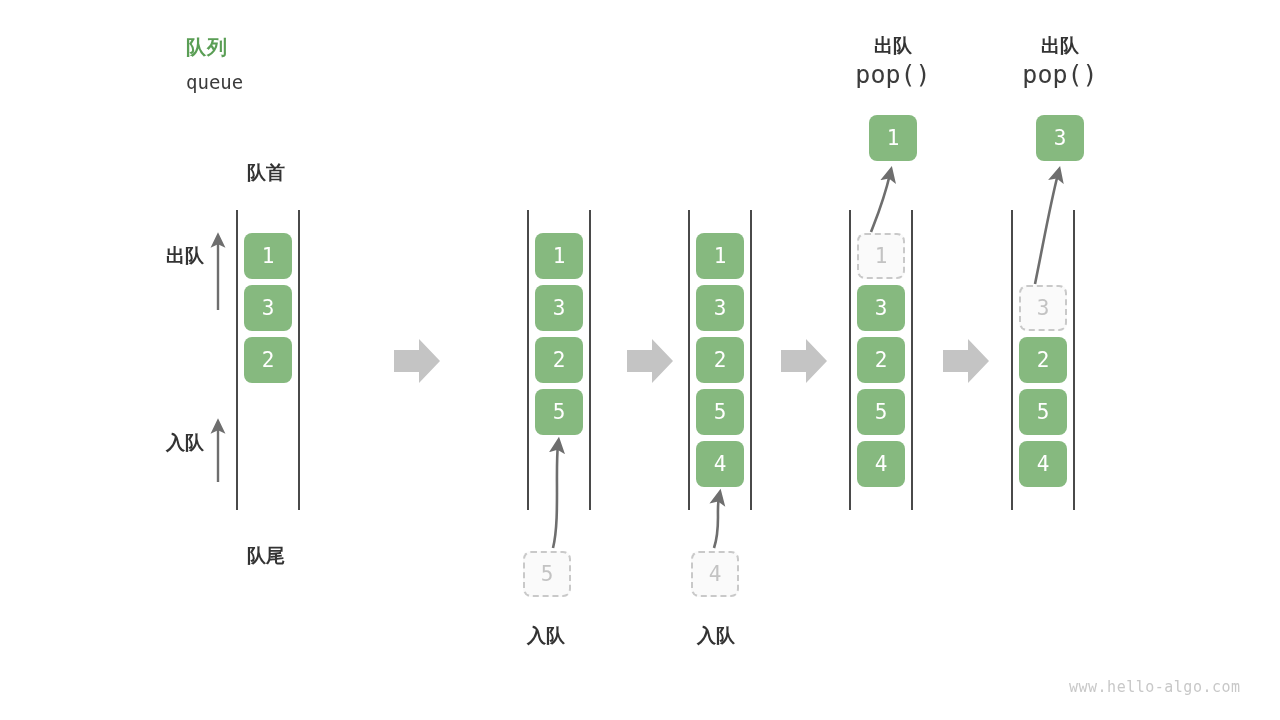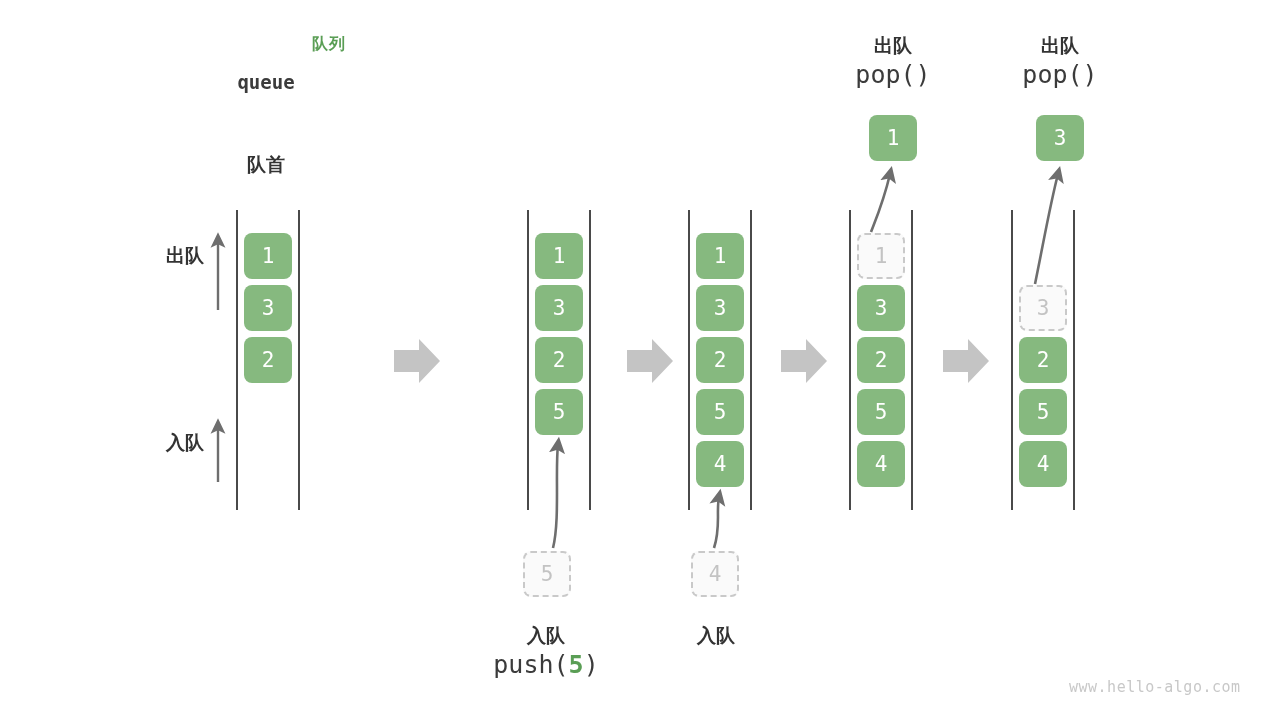--- a/index.html
+++ b/index.html
@@ -18,32 +18,31 @@
   #stage {
     position: absolute;
     left: 0; top: 0;
     width: 1280px;
     height: 720px;
   }
   .abs { position: absolute; }
 
   
   .queue-title {
-    font-size: 16px;
+    font-size: 20px;
     font-weight: bold;
     color: #5a9e55;
-    text-align: right;
+    text-align: left;
     letter-spacing: 1px;
   }
   .queue-sub {
     font-size: 19px;
     font-family: "DejaVu Sans Mono", "Liberation Mono", monospace;
     color: #3b3b3b;
-    text-align: center;
-    font-weight: bold;
+    text-align: left;
   }
   .end-label {
     font-size: 19px;
     font-weight: bold;
     color: #333333;
     text-align: center;
   }
   .side-label {
     font-size: 19px;
     font-weight: bold;
@@ -118,41 +117,41 @@
   }
 </style>
 </head>
 <body>
 
 <div id="stage">
 
   <div class="abs queue-title" style="left:186px; top:34px; width:160px;">队列</div>
   <div class="abs queue-sub" style="left:186px; top:71px; width:160px;">queue</div>
 
-  <div class="abs end-label" style="left:186px; top:152px; width:160px;">队首</div>
+  <div class="abs end-label" style="left:186px; top:160px; width:160px;">队首</div>
+  <div class="abs end-label" style="left:186px; top:543px; width:160px;">队尾</div>
 
   <div class="abs side-label" style="left:80px; top:243px; width:124px;">出队</div>
   <div class="abs side-label" style="left:80px; top:430px; width:124px;">入队</div>
 
   <div class="rail" style="left:236px; top:210px; height:300px;"></div>
   <div class="rail" style="left:298px; top:210px; height:300px;"></div>
   <div class="cell" style="left:244px; top:233px;">1</div>
   <div class="cell" style="left:244px; top:285px;">3</div>
   <div class="cell" style="left:244px; top:337px;">2</div>
 
   <div class="rail" style="left:527px; top:210px; height:300px;"></div>
   <div class="rail" style="left:589px; top:210px; height:300px;"></div>
   <div class="cell" style="left:535px; top:233px;">1</div>
   <div class="cell" style="left:535px; top:285px;">3</div>
   <div class="cell" style="left:535px; top:337px;">2</div>
   <div class="cell" style="left:535px; top:389px;">5</div>
   <div class="cell ghost" style="left:523px; top:551px;">5</div>
   <div class="abs op-caption" style="left:458px; top:620px; width:176px;">
     <span class="cn">入队</span>
-    <span class="code"><span>push(</span><span class="num">5</span><span>)</span></span>
   </div>
 
   <div class="rail" style="left:688px; top:210px; height:300px;"></div>
   <div class="rail" style="left:750px; top:210px; height:300px;"></div>
   <div class="cell" style="left:696px; top:233px;">1</div>
   <div class="cell" style="left:696px; top:285px;">3</div>
   <div class="cell" style="left:696px; top:337px;">2</div>
   <div class="cell" style="left:696px; top:389px;">5</div>
   <div class="cell" style="left:696px; top:441px;">4</div>
   <div class="cell ghost" style="left:691px; top:551px;">4</div>

